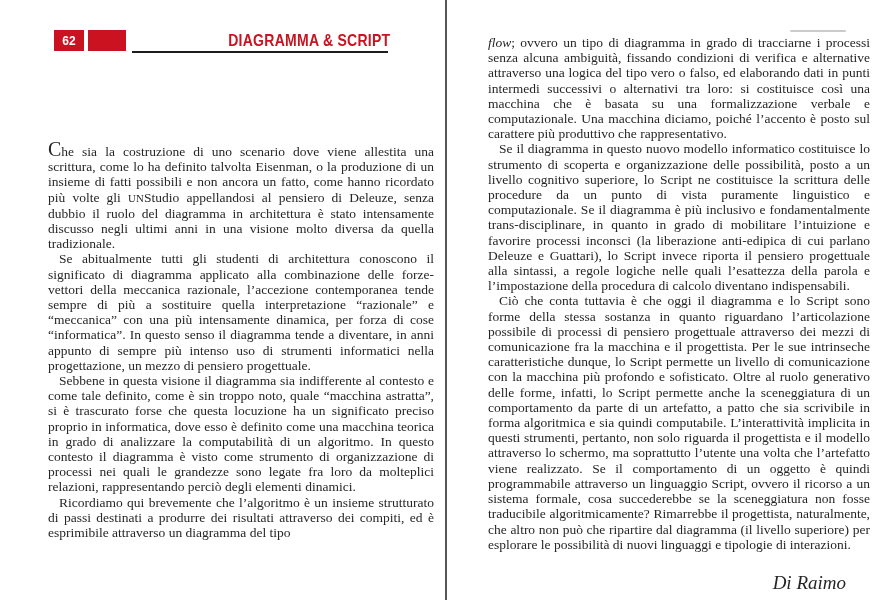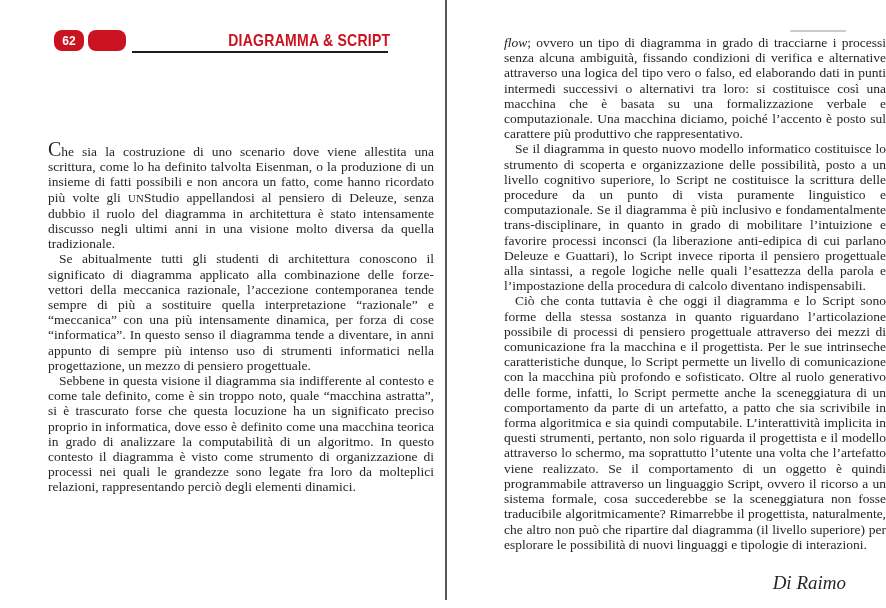--- a/index.html
+++ b/index.html
@@ -13,21 +13,21 @@
   html,body{margin:0;padding:0;background:#fff;}
   .spread{
     position:relative;width:886px;height:608px;background:var(--page-bg);
     overflow:hidden;font-family:"Liberation Serif","DejaVu Serif",serif;
     color:var(--text);
   }
   .page{position:absolute;inset:0;}
   
   .badge{
     position:absolute;top:30px;height:21px;background:var(--accent-red);
-    border-radius:8px;display:flex;align-items:center;justify-content:center;
+    border-radius:0;display:flex;align-items:center;justify-content:center;
   }
   .badge-num{left:54px;width:30px;}
   .badge-num span{
     font-family:"Liberation Sans","DejaVu Sans",sans-serif;font-weight:bold;
     font-size:12px;color:#ffffff;line-height:1;
   }
   .badge-blank{left:88px;width:38px;}
   .header-rule{position:absolute;left:132px;top:51px;width:256px;height:2px;background:var(--rule);}
   .header-title{
     position:absolute;left:200px;top:31px;width:188px;text-align:right;
@@ -37,21 +37,21 @@
   }
   
   .gutter-line{position:absolute;left:445px;top:0;width:1.5px;height:600px;background:var(--gutter-line);}
   .faint-rule{position:absolute;left:790px;top:30px;width:56px;height:2px;background:var(--faint-rule);border-radius:1px;}
   
   .column{
     position:absolute;font-size:13.5px;line-height:15.2px;text-align:justify;
     hyphens:auto;-webkit-hyphens:auto;
   }
   .column-left{left:48px;top:142px;width:386px;}
-  .column-right{left:504px;top:35px;width:382px;}
+  .column-right{left:488px;top:35px;width:382px;}
   .par{margin:0;}
   .par.indent{text-indent:11px;}
   .run-normal{font-style:normal;}
   .run-italic{font-style:italic;}
   .run-smallcaps{font-size:.8em;letter-spacing:.2px;}
   .run-initial{font-size:20px;line-height:15.2px;}
   .signature{
     position:absolute;left:488px;top:575px;width:382px;box-sizing:border-box;
     padding-right:24px;text-align:right;font-style:italic;font-size:19px;
     line-height:15.2px;color:var(--text);
@@ -66,20 +66,21 @@
     <div class="badge badge-num">
       <span>62</span>
     </div>
     <div class="badge badge-blank"></div>
     <div class="header-rule"></div>
     <div class="header-title">DIAGRAMMA &amp; SCRIPT</div>
     <div class="column column-left">
         <p class="par"><span class="run-initial">C</span><span class="run-normal">he sia la costruzione di uno scenario dove viene allestita una scrittura, come lo ha definito talvolta Eisenman, o la produzione di un insieme di fatti possibili e non ancora un fatto, come hanno ricordato più volte gli </span><span class="run-smallcaps">UN</span><span class="run-normal">Studio appellandosi al pensiero di Deleuze, senza dubbio il ruolo del diagramma in architettura è stato intensamente discusso negli ultimi anni in una visione molto diversa da quella tradizionale.</span></p>
         <p class="par indent"><span class="run-normal">Se abitualmente tutti gli studenti di architettura conoscono il significato di diagramma applicato alla combinazione delle forze-vettori della meccanica razionale, l’accezione contemporanea tende sempre di più a sostituire quella interpretazione “razionale” e “meccanica” con una più intensamente dinamica, per forza di cose “informatica”. In questo senso il diagramma tende a diventare, in anni appunto di sempre più intenso uso di strumenti informatici nella progettazione, un mezzo di pensiero progettuale.</span></p>
         <p class="par indent"><span class="run-normal">Sebbene in questa visione il diagramma sia indifferente al contesto e come tale definito, come è sin troppo noto, quale “macchina astratta”, si è trascurato forse che questa locuzione ha un significato preciso proprio in informatica, dove esso è definito come una macchina teorica in grado di analizzare la computabilità di un algoritmo. In questo contesto il diagramma è visto come strumento di organizzazione di processi nei quali le grandezze sono legate fra loro da molteplici relazioni, rappresentando perciò degli elementi dinamici.</span></p>
+        <p class="par indent"><span class="run-normal">Ricordiamo qui brevemente che l’algoritmo è un insieme strutturato di passi destinati a produrre dei risultati attraverso dei compiti, ed è esprimibile attraverso un diagramma del tipo</span></p>
       </div>
   </div>
 
   <div class="gutter-line"></div>
 
   <div class="page">
     <div class="faint-rule"></div>
     <div class="column column-right">
         <p class="par"><span class="run-italic">flow</span><span class="run-normal">; ovvero un tipo di diagramma in grado di tracciarne i processi senza alcuna ambiguità, fissando condizioni di verifica e alternative attraverso una logica del tipo vero o falso, ed elaborando dati in punti intermedi successivi o alternativi tra loro: si costituisce così una macchina che è basata su una formalizzazione verbale e computazionale. Una macchina diciamo, poiché l’accento è posto sul carattere più produttivo che rappresentativo.</span></p>
         <p class="par indent"><span class="run-normal">Se il diagramma in questo nuovo modello informatico costituisce lo strumento di scoperta e organizzazione delle possibilità, posto a un livello cognitivo superiore, lo Script ne costituisce la scrittura delle procedure da un punto di vista puramente linguistico e computazionale. Se il diagramma è più inclusivo e fondamentalmente trans-disciplinare, in quanto in grado di mobilitare l’intuizione e favorire processi inconsci (la liberazione anti-edipica di cui parlano Deleuze e Guattari), lo Script invece riporta il pensiero progettuale alla sintassi, a regole logiche nelle quali l’esattezza della parola e l’impostazione della procedura di calcolo diventano indispensabili.</span></p>

